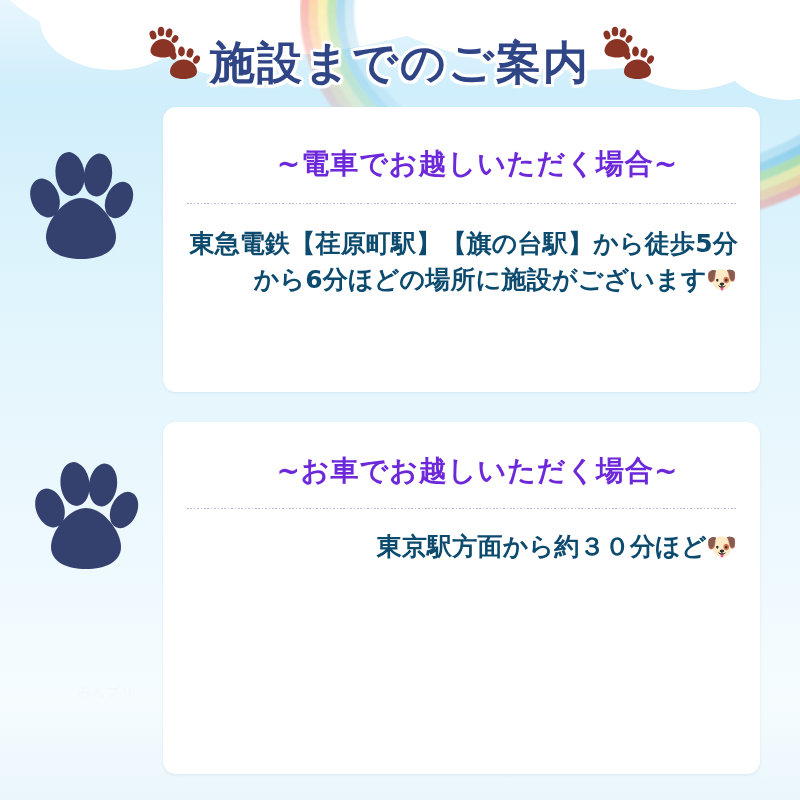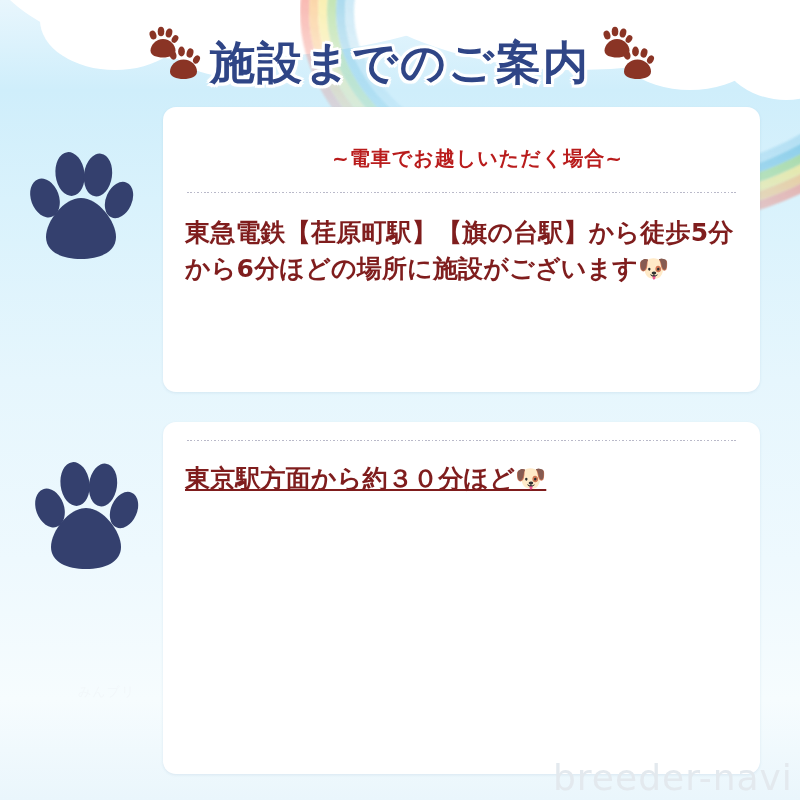--- a/index.html
+++ b/index.html
@@ -74,39 +74,40 @@
     position:absolute;left:163px;width:597px;
     background:#ffffff;border-radius:13px;
     box-shadow:0 1px 3px rgba(120,160,190,.18);
     z-index:5;box-sizing:border-box;
   }
   #card-train{top:107px;height:285px;}
   #card-car{top:422px;height:352px;}
 
   .card-head{
     text-align:center;
-    font-size:20px;font-weight:700;color:#b91c1c;
+    font-size:28px;font-weight:700;color:#6d28d9;
     letter-spacing:1px;
     padding-top:38px;
     padding-left:32px;
   }
   #card-car .card-head{padding-top:30px;}
   .divider{
     margin:20px 24px 0 24px;height:1px;
     background-image:repeating-linear-gradient(to right,#b9b9c9 0 1.6px,rgba(0,0,0,0) 1.6px 3.4px);
   }
   #card-car .divider{margin-top:18px;}
   .card-body{
     padding:22px 22px 0 22px;
-    font-size:25px;line-height:1.45;color:#7f1d1d;
+    font-size:25px;line-height:1.45;color:#0c4a6e;
     font-weight:700;
     letter-spacing:.2px;
     word-break:break-all;
-  }
-  #card-car .card-body{padding-top:20px;text-decoration:underline;}
+    text-align:right;
+  }
+  #card-car .card-body{padding-top:20px;}
 
   
   .wm-big{
     position:absolute;left:553px;top:757px;z-index:7;
     font-size:36px;color:#e3e9ee;letter-spacing:1px;
     font-family:"DejaVu Sans","Liberation Sans",sans-serif;
     white-space:nowrap;
   }
   .wm-small{
     position:absolute;left:616px;top:773px;z-index:8;
@@ -216,22 +217,22 @@
     </svg>
   </span>
 
   <div class="card" id="card-train">
     <div class="card-head">~電車でお越しいただく場合~</div>
     <div class="divider"></div>
     <div class="card-body">東急電鉄【荏原町駅】【旗の台駅】から徒歩5分から6分ほどの場所に施設がございます🐶</div>
   </div>
 
   <div class="card" id="card-car">
+    <div class="card-head">~お車でお越しいただく場合~</div>
     <div class="divider"></div>
     <div class="card-body">
       <div>東京駅方面から約３０分ほど🐶</div>
     </div>
   </div>
 
   <div class="wm-faint">みんブリ</div>
-  <div class="wm-big">breeder-navi</div>
 
 </div>
 
 </body></html>

